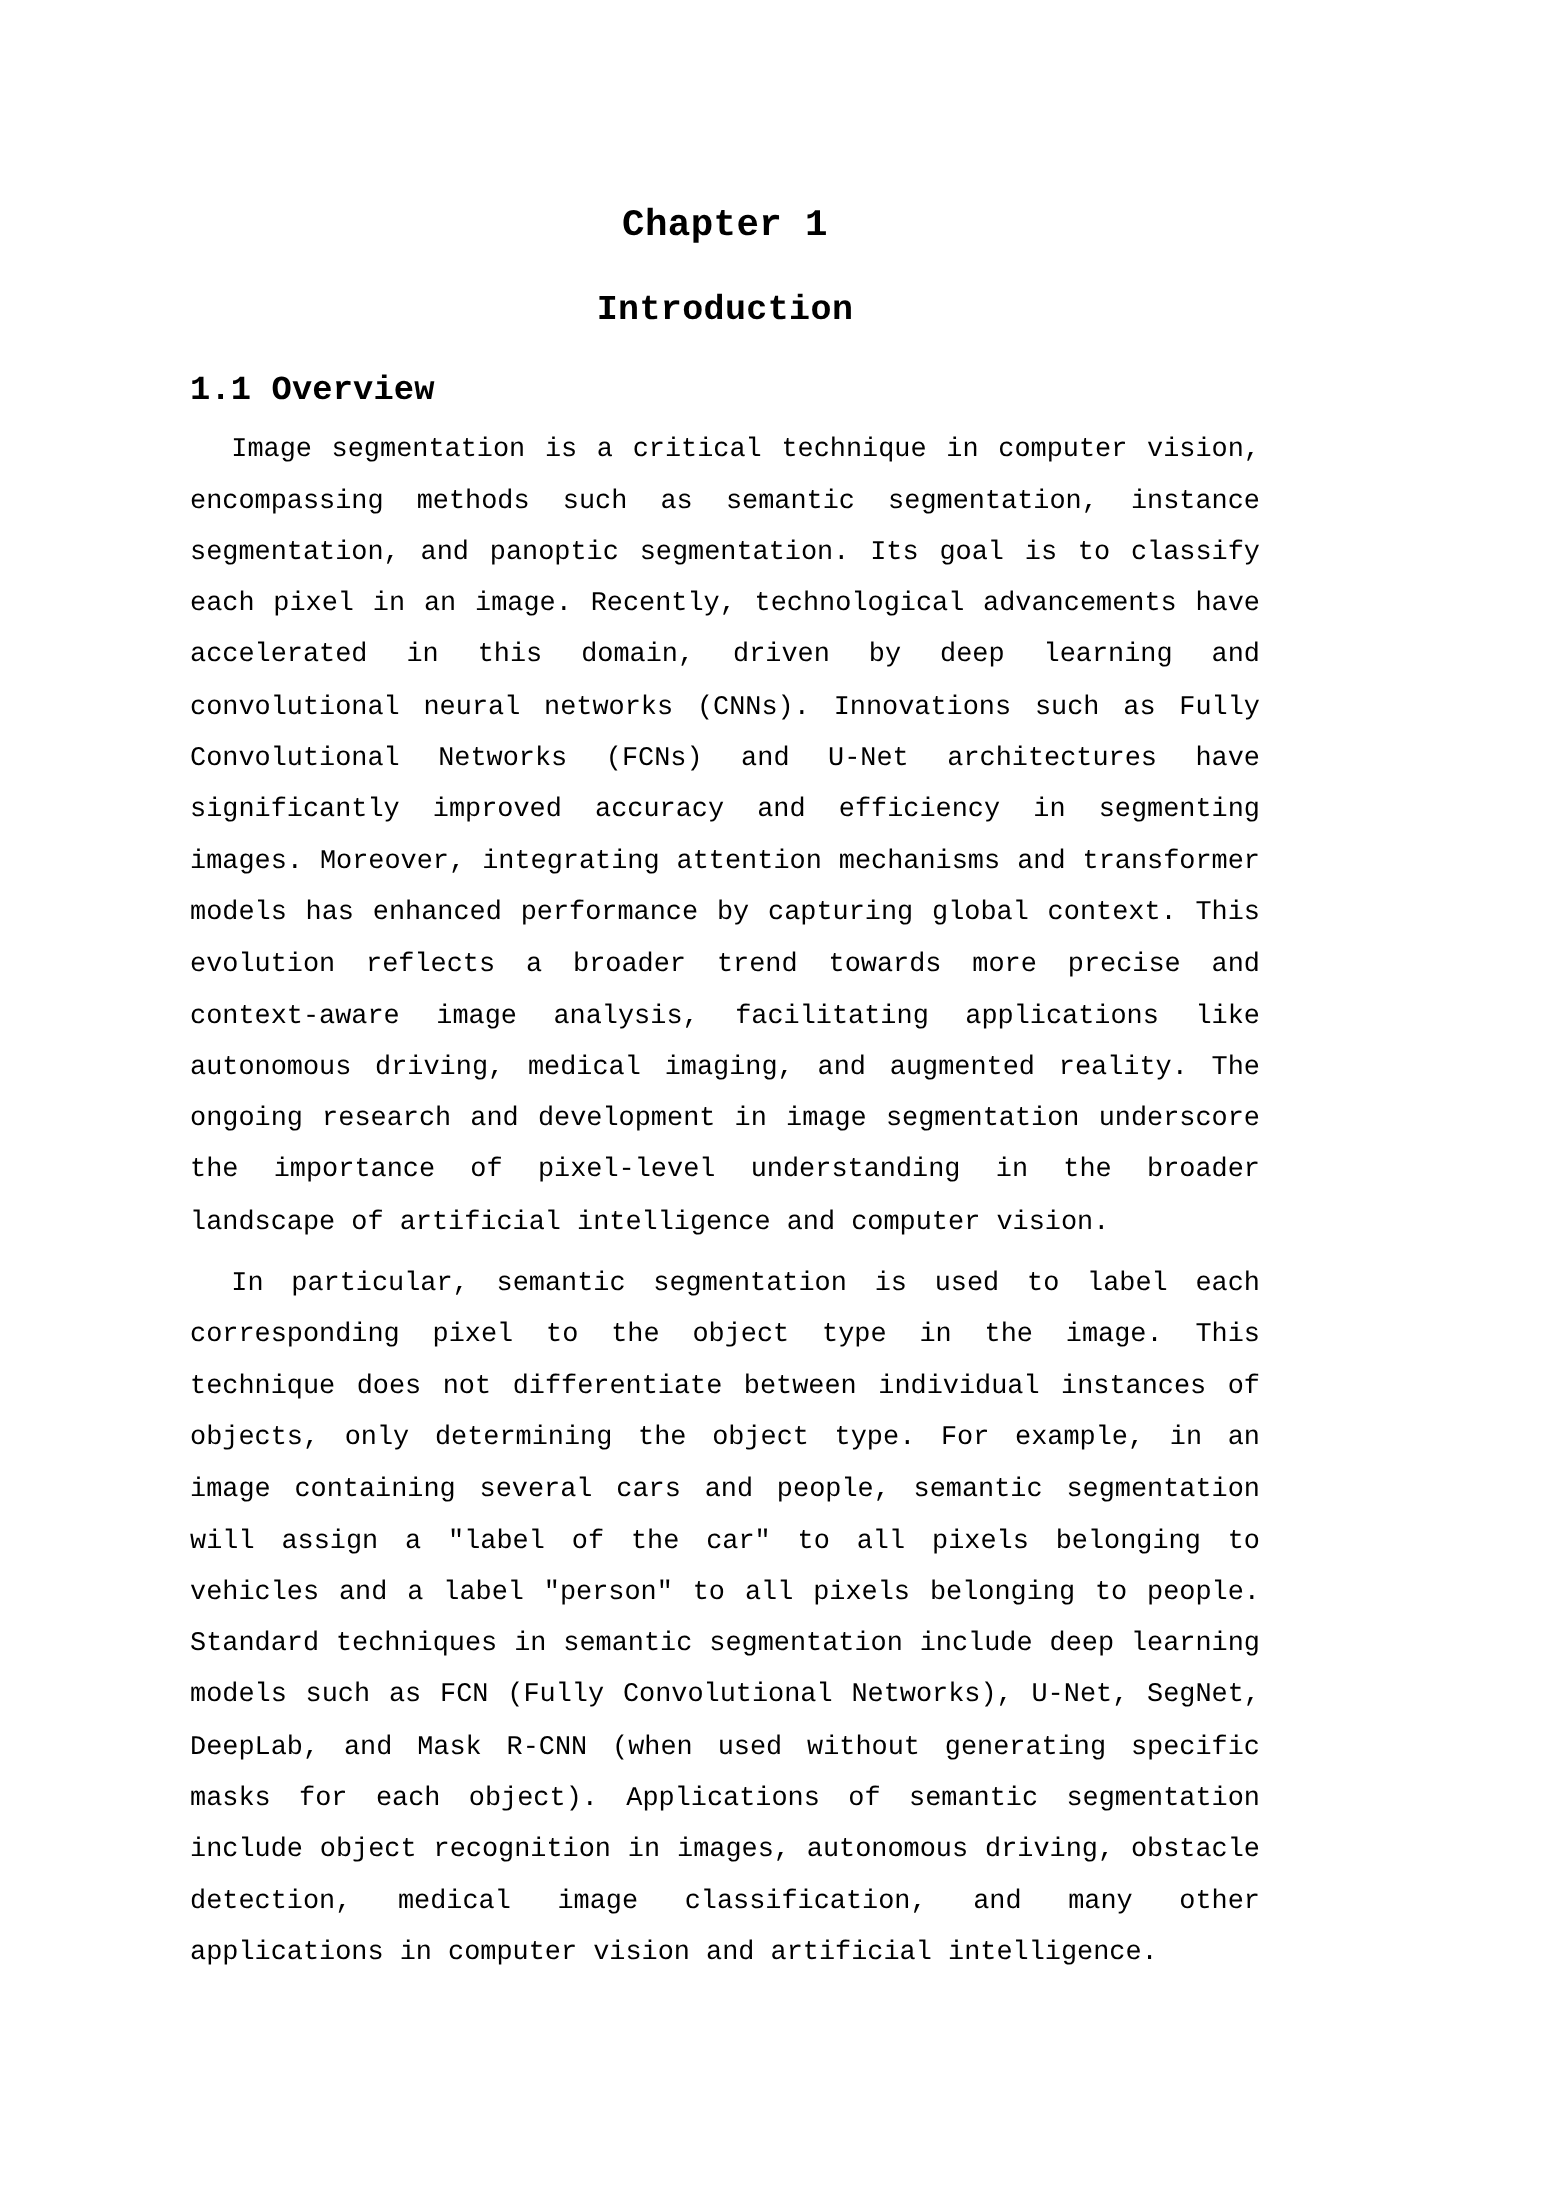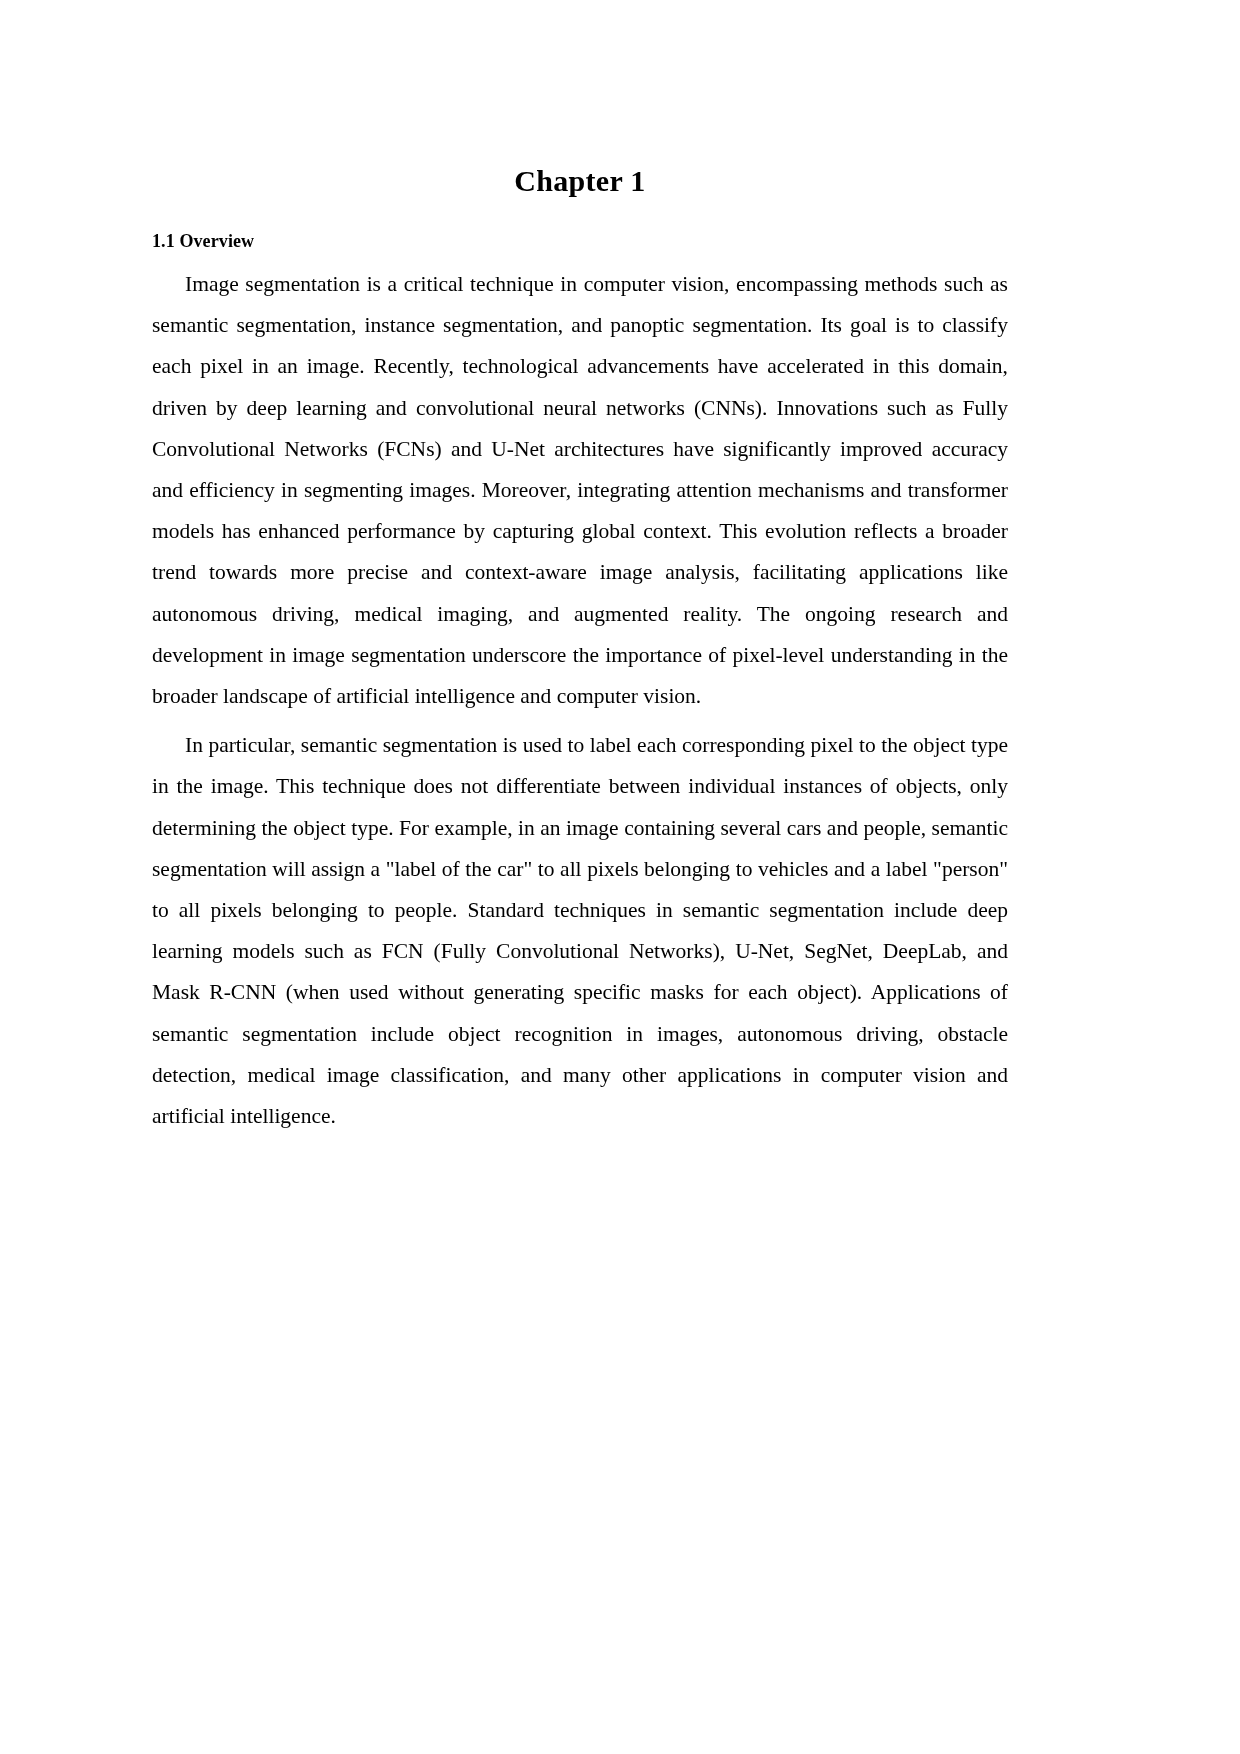--- a/index.html
+++ b/index.html
@@ -15,20 +15,21 @@
     -webkit-font-smoothing: antialiased;
   }
   .page {
     position: relative;
     width: 1076px;
     height: 1754px;
     background: #ffffff;
     box-sizing: border-box;
     padding: 0;
     overflow: hidden;
+    font-family: Liberation Mono, monospace;
   }
   .content {
     position: absolute;
     left: 152px;
     top: 0;
     width: 856px;
   }
   .chapter-title {
     text-align: center;
     font-size: 30px;
@@ -41,21 +42,21 @@
   .chapter-subtitle {
     text-align: center;
     font-size: 28px;
     font-weight: bold;
     line-height: 1.2;
     margin: 0;
     padding-top: 33px;
     letter-spacing: 0.3px;
   }
   .section-heading {
-    font-size: 18px;
+    font-size: 27px;
     font-weight: bold;
     margin: 0;
     padding-top: 32px;
     text-align: left;
     letter-spacing: 0.1px;
   }
   .body-par {
     font-size: 21.5px;
     line-height: 41.2px;
     text-align: justify;
@@ -82,20 +83,21 @@
 </style>
 </head>
 <body>
 
 <div class="page">
 
   <div class="content">
 
     <h1 class="chapter-title">Chapter 1</h1>
 
+    <h1 class="chapter-subtitle">Introduction</h1>
 
     <h2 class="section-heading">1.1 Overview</h2>
 
     <p class="body-par first">Image segmentation is a critical technique in computer vision, encompassing methods such as semantic segmentation, instance segmentation, and panoptic segmentation. Its goal is to classify each pixel in an image. Recently, technological advancements have accelerated in this domain, driven by deep learning and convolutional neural networks (CNNs). Innovations such as Fully Convolutional Networks (FCNs) and U-Net architectures have significantly improved accuracy and efficiency in segmenting images. Moreover, integrating attention mechanisms and transformer models has enhanced performance by capturing global context. This evolution reflects a broader trend towards more precise and context-aware image analysis, facilitating applications like autonomous driving, medical imaging, and augmented reality. The ongoing research and development in image segmentation underscore the importance of pixel-level understanding in the broader landscape of artificial intelligence and computer vision.</p>
 
     <p class="body-par spaced">In particular, semantic segmentation is used to label each corresponding pixel to the object type in the image. This technique does not differentiate between individual instances of objects, only determining the object type. For example, in an image containing several cars and people, semantic segmentation will assign a "label of the car" to all pixels belonging to vehicles and a label "person" to all pixels belonging to people. Standard techniques in semantic segmentation include deep learning models such as FCN (Fully Convolutional Networks), U-Net, SegNet, DeepLab, and Mask R-CNN (when used without generating specific masks for each object). Applications of semantic segmentation include object recognition in images, autonomous driving, obstacle detection, medical image classification, and many other applications in computer vision and artificial intelligence.</p>
 
 
   </div>
 

